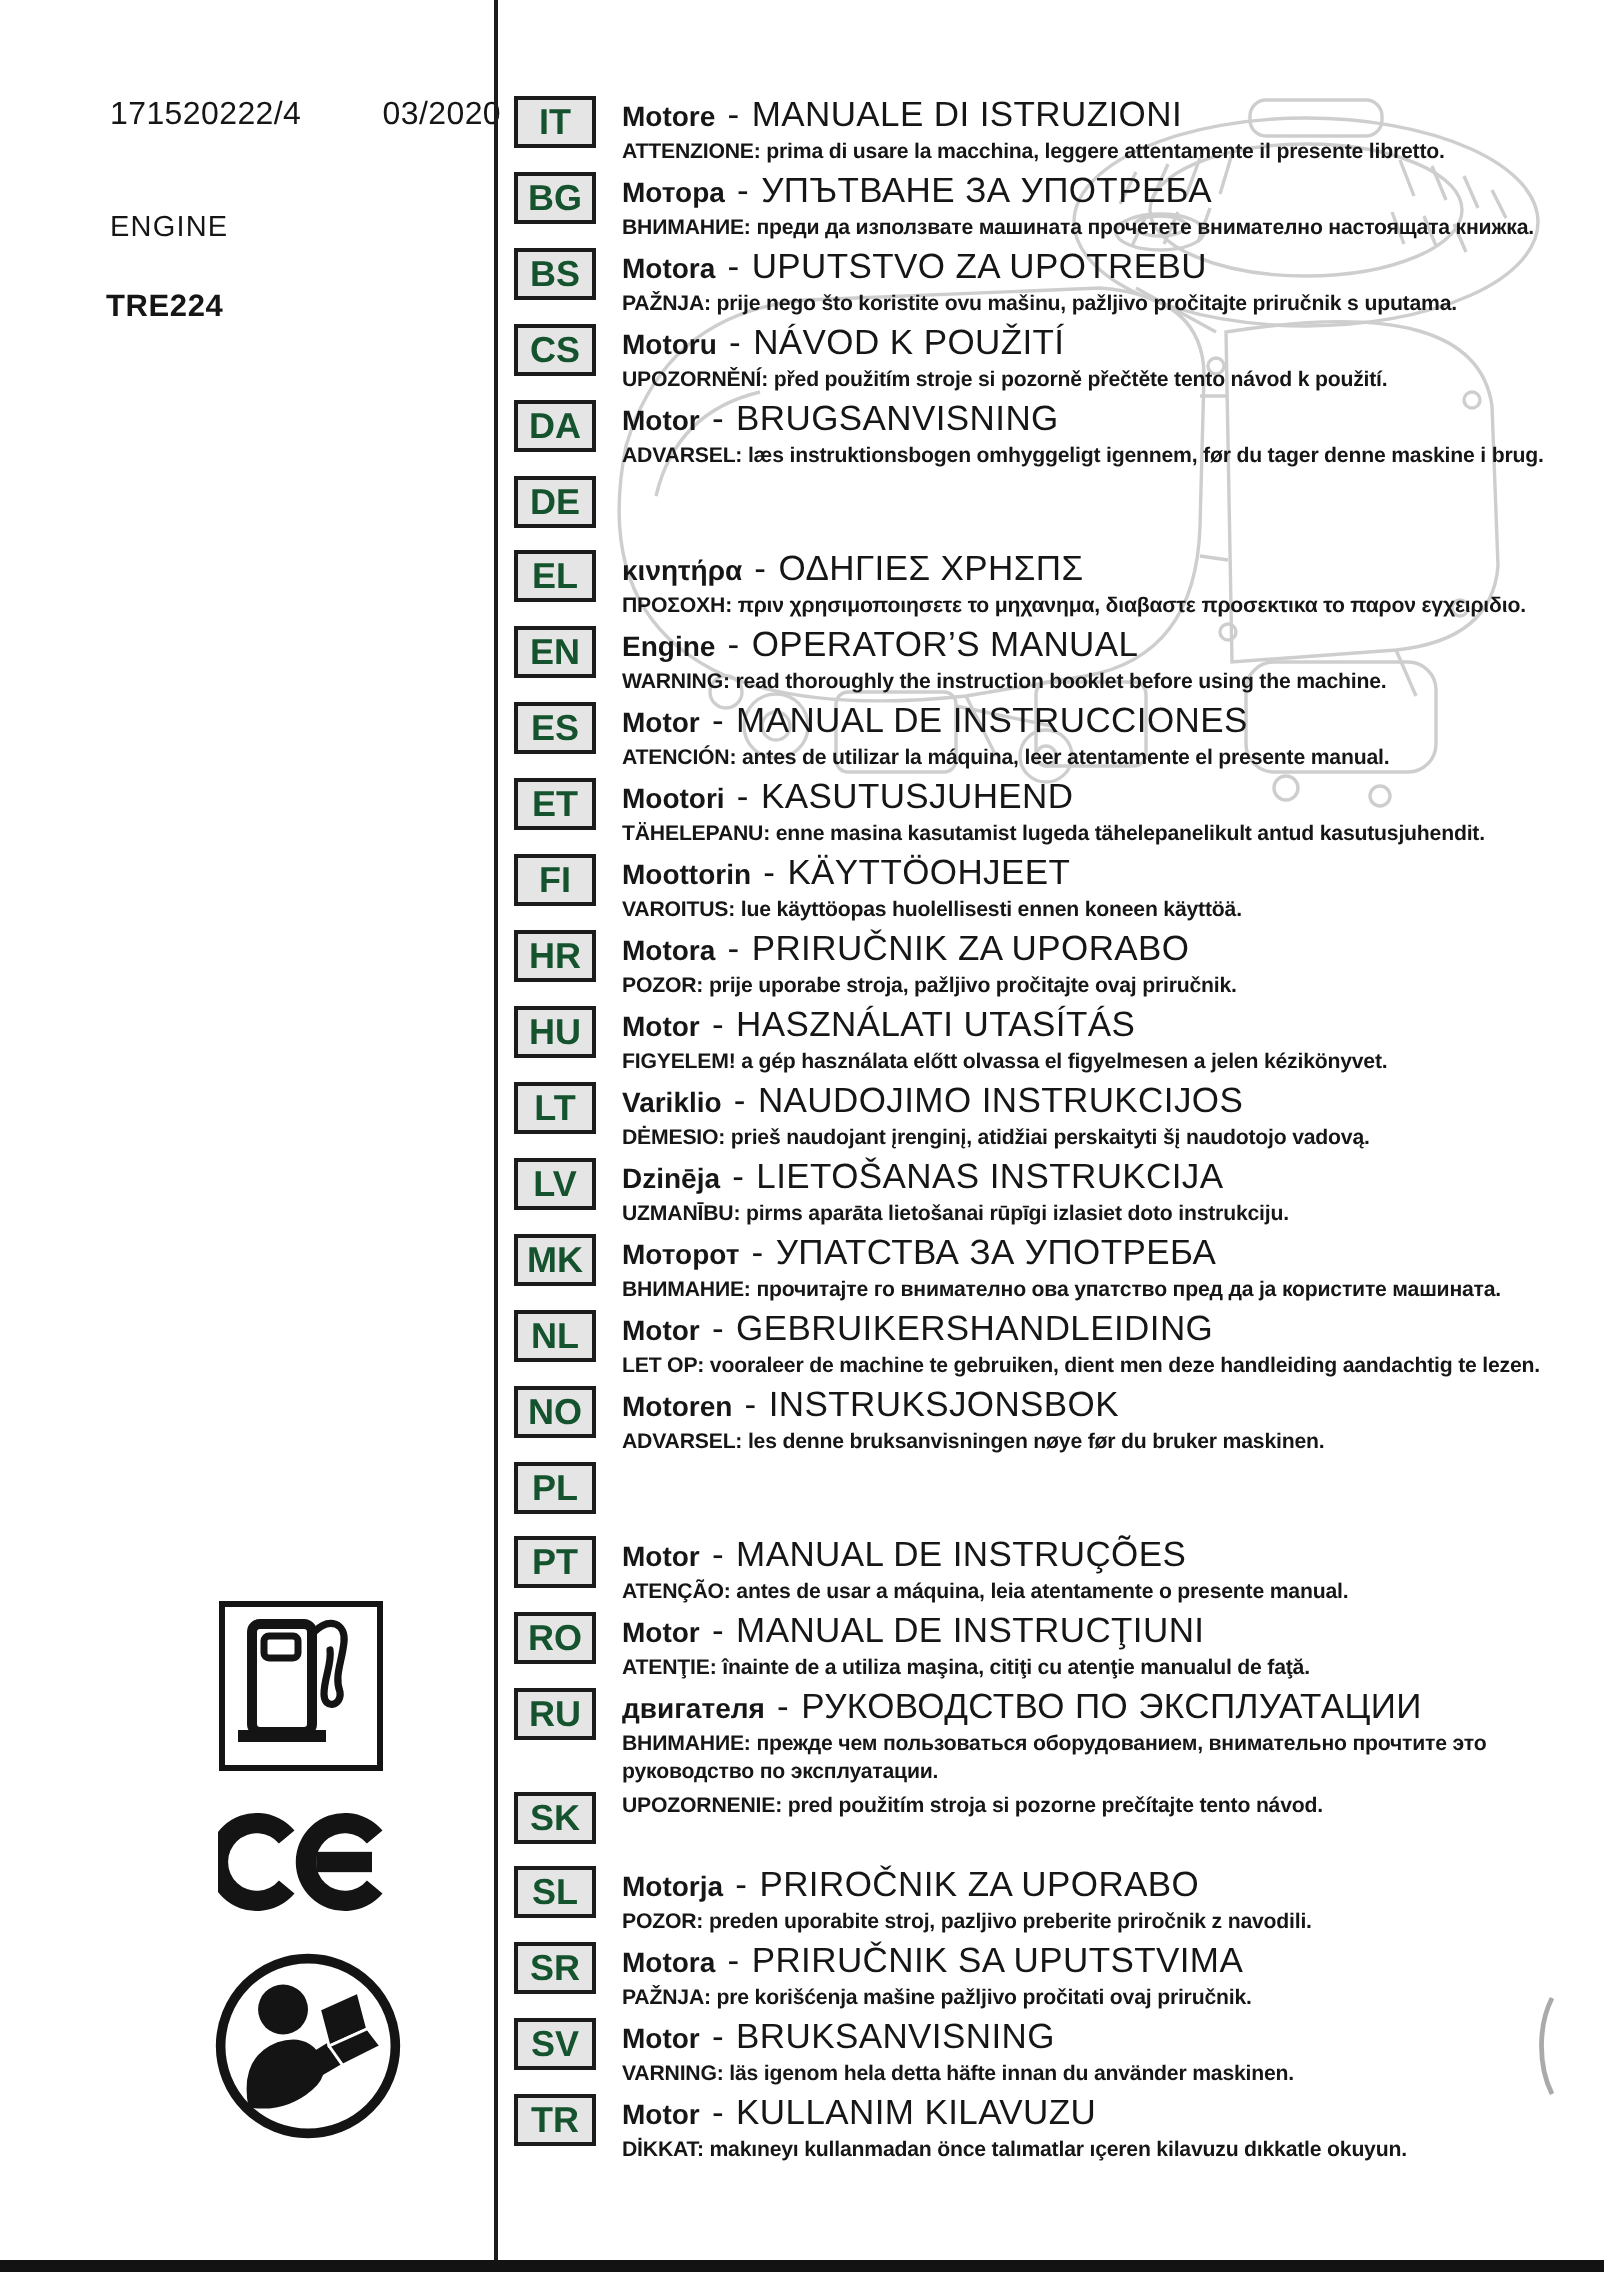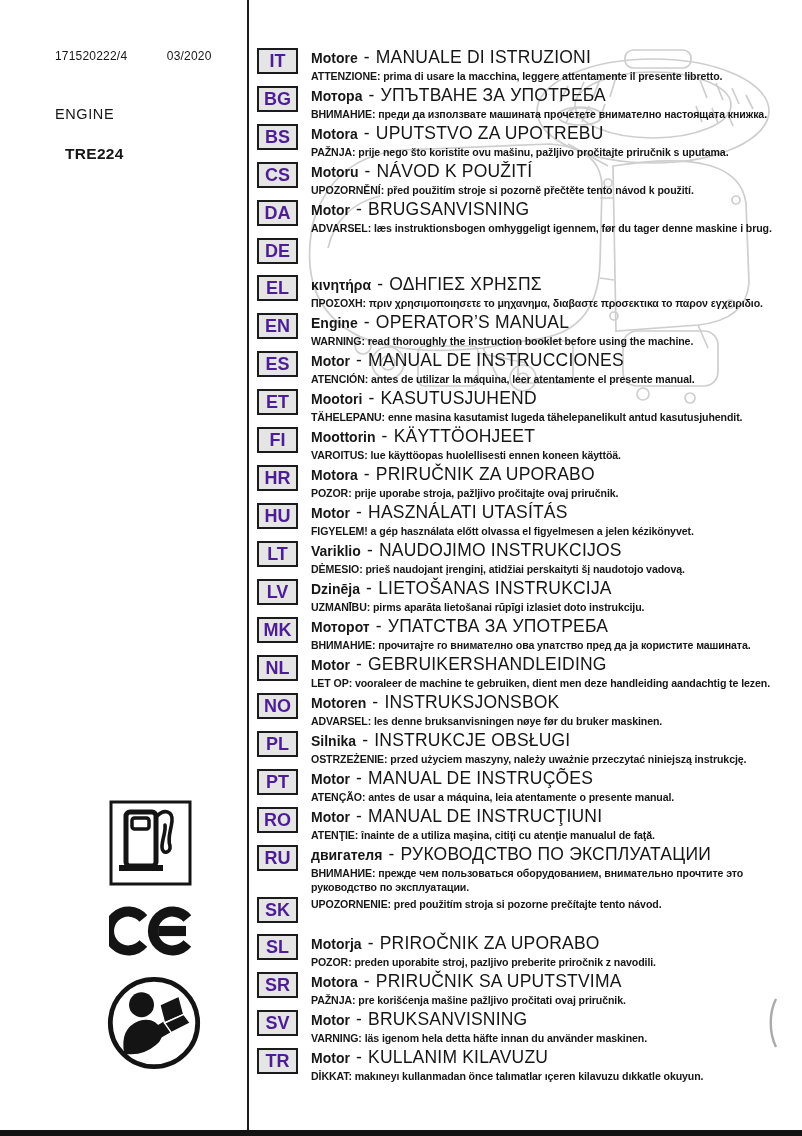--- a/index.html
+++ b/index.html
@@ -9,37 +9,37 @@
     margin:0 auto;
     background:#ffffff;
     overflow:hidden;
     font-family:"Liberation Sans", sans-serif;
     color:#161616;
   }
   
   .divider{position:absolute;left:247px;top:0;width:2px;height:1131px;background:#1c1c1c;}
   .bottom-bar{position:absolute;left:0;bottom:0;width:802px;height:6px;background:#131313;}
   
-  .doc-line{position:absolute;left:55px;top:49px;font-size:12px;letter-spacing:0.2px;}
+  .doc-line{position:absolute;left:55px;top:49px;font-size:16px;letter-spacing:0.2px;}
   .doc-line .doc-number{margin-right:36px;}
   .product-type{position:absolute;left:55px;top:106px;font-size:14.5px;letter-spacing:0.6px;}
-  .model-code{position:absolute;left:65px;top:145px;font-size:15.5px;font-weight:bold;letter-spacing:0.3px;}
+  .model-code{position:absolute;left:53px;top:145px;font-size:15.5px;font-weight:bold;letter-spacing:0.3px;}
   .icon-abs{position:absolute;}
   
   .lang-list{position:absolute;left:257px;top:47px;width:538px;z-index:2;}
   .lang-row{display:flex;align-items:flex-start;margin-bottom:2px;min-height:35px;}
   .lang-badge{
     flex:0 0 auto;
     width:37px;height:22px;
     border:2.5px solid #1b1b1b;
     background:#e5e5e5;
     font-weight:bold;font-size:18px;line-height:22px;
     text-align:center;
     margin-right:13px;margin-top:1px;
-    color:#4c1d95;
+    color:#14532d;
   }
   .lang-text{display:block;min-width:0;}
   .lang-title-line{display:block;font-size:17.5px;line-height:20px;white-space:nowrap;letter-spacing:0.2px;}
   .lang-subject{font-size:14px;font-weight:bold;letter-spacing:0;}
   .lang-dash{margin:0 1px;}
   .lang-warning{
     display:block;
     font-size:10.6px;font-weight:bold;
     line-height:14px;margin-top:1px;
     letter-spacing:-0.1px;
@@ -259,24 +259,20 @@
   <div class="lang-row">
     <span class="lang-badge">NO</span>
     <span class="lang-text">
       <span class="lang-title-line"><b class="lang-subject">Motoren</b> <span class="lang-dash">-</span> <span class="lang-title">INSTRUKSJONSBOK</span></span>
       <span class="lang-warning">ADVARSEL: les denne bruksanvisningen nøye før du bruker maskinen.</span>
     </span>
   </div>
 
   <div class="lang-row">
     <span class="lang-badge">PL</span>
-    <span class="lang-text">
-      <span class="lang-title-line"><b class="lang-subject">Silnika</b> <span class="lang-dash">-</span> <span class="lang-title">INSTRUKCJE OBSŁUGI</span></span>
-      <span class="lang-warning">OSTRZEŻENIE: przed użyciem maszyny, należy uważnie przeczytać niniejszą instrukcję.</span>
-    </span>
   </div>
 
   <div class="lang-row">
     <span class="lang-badge">PT</span>
     <span class="lang-text">
       <span class="lang-title-line"><b class="lang-subject">Motor</b> <span class="lang-dash">-</span> <span class="lang-title">MANUAL DE INSTRUÇÕES</span></span>
       <span class="lang-warning">ATENÇÃO: antes de usar a máquina, leia atentamente o presente manual.</span>
     </span>
   </div>
 

